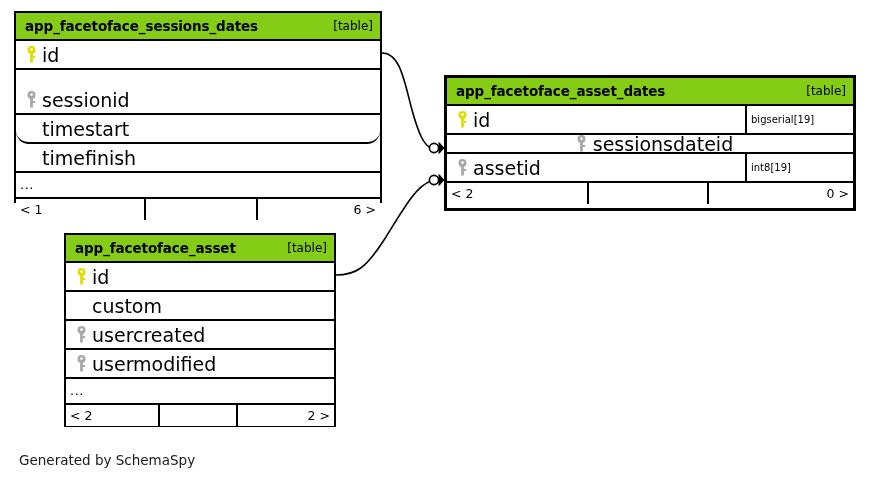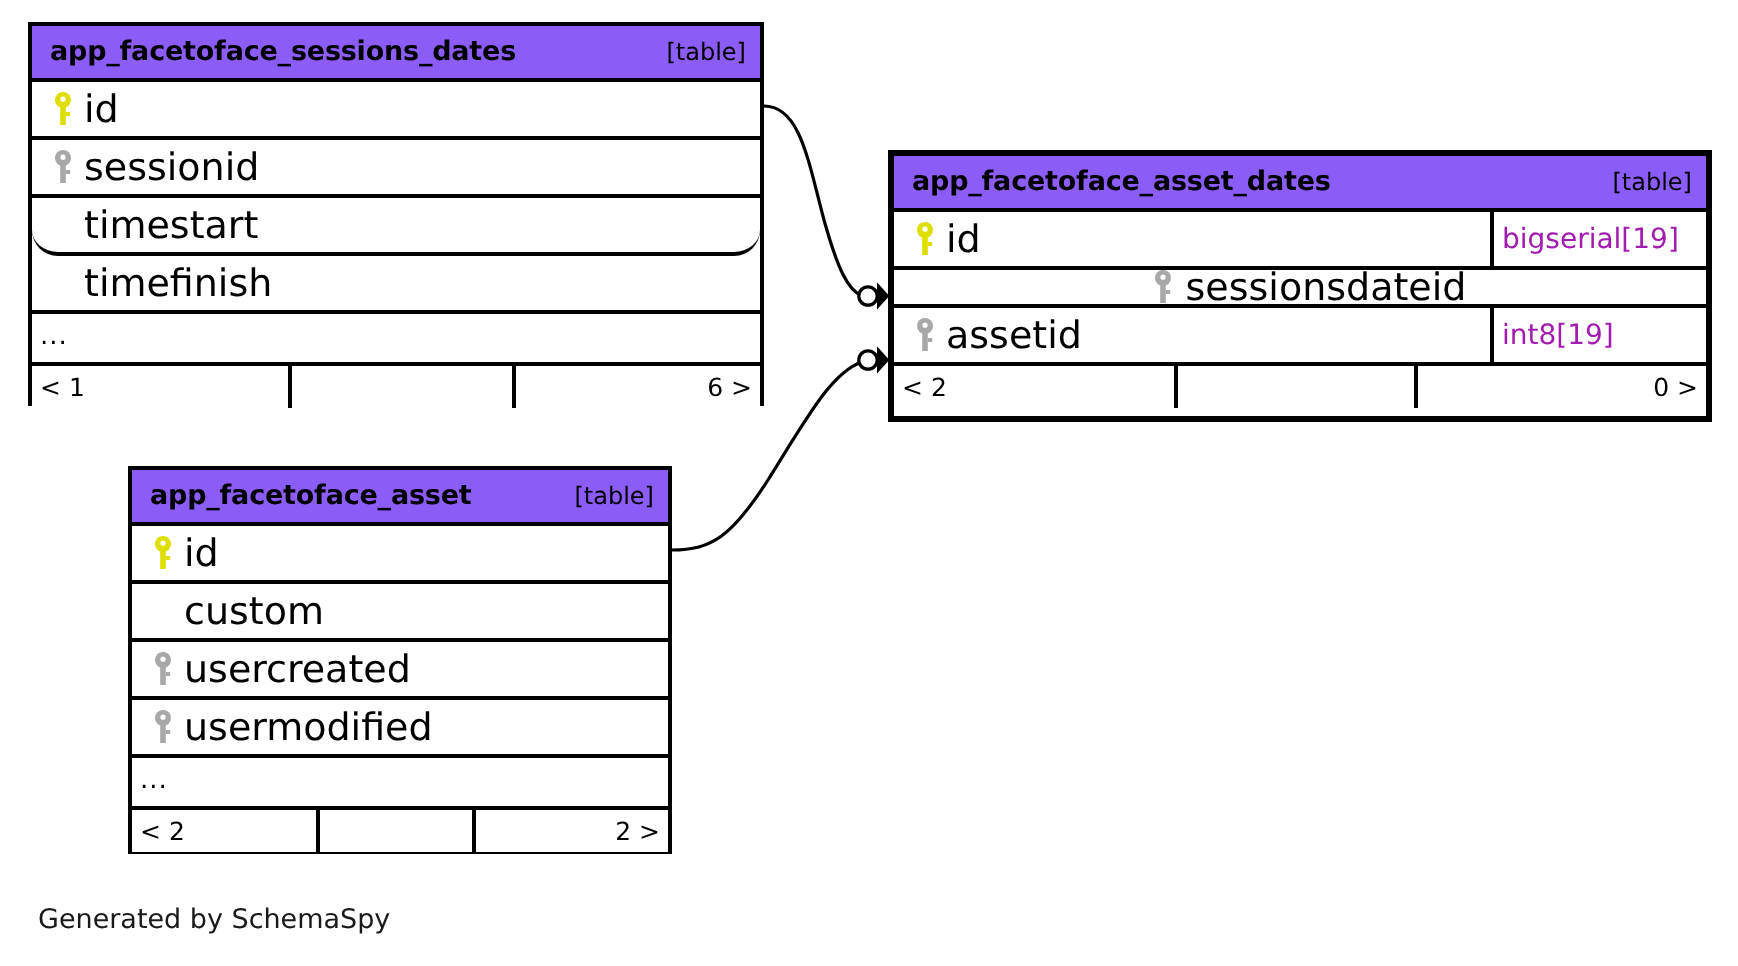--- a/index.html
+++ b/index.html
@@ -32,21 +32,21 @@
     z-index: 3;
   }
   .er-table.focus {
     border-width: 3px;
   }
 
   .tbl-head {
     display: flex;
     align-items: center;
     justify-content: space-between;
-    background: #8b5cf6;
+    background: #84cc16;
     border-bottom: 2px solid #000000;
     box-sizing: border-box;
     padding: 0 7px 0 9px;
   }
   .tbl-name {
     font-weight: bold;
     font-size: 13.5px;
     color: #000000;
     letter-spacing: -0.1px;
     white-space: nowrap;
@@ -78,22 +78,22 @@
     padding-left: 6px;
   }
   .col-type {
     flex: 0 0 auto;
     box-sizing: border-box;
     height: 100%;
     display: flex;
     align-items: center;
     padding-left: 4px;
     border-left: 2px solid #000000;
-    font-size: 14px;
-    color: #a21caf;
+    font-size: 10px;
+    color: #000000;
     white-space: nowrap;
   }
 
   .key-slot {
     flex: 0 0 auto;
     width: 18px;
     display: flex;
     align-items: center;
     justify-content: center;
   }
@@ -179,21 +179,21 @@
             <circle cx="4.5" cy="4" r="4" fill="#dede00"></circle>
             <circle cx="4.5" cy="3.6" r="1.3" fill="#ffffff"></circle>
             <rect x="3.1" y="6.5" width="2.8" height="10" fill="#dede00"></rect>
             <rect x="5.9" y="10" width="2.2" height="2" fill="#dede00"></rect>
           </svg>
         </span>
         <span class="col-label">id</span>
       </div>
     </div>
 
-    <div class="tbl-row" style="height:29px;">
+    <div class="tbl-row" style="height:29px;margin-top:16px;">
       <div class="col-main">
         <span class="key-slot">
           <svg width="9" height="17" viewBox="0 0 9 17">
             <circle cx="4.5" cy="4" r="4" fill="#a8a8a8"></circle>
             <circle cx="4.5" cy="3.6" r="1.3" fill="#ffffff"></circle>
             <rect x="3.1" y="6.5" width="2.8" height="10" fill="#a8a8a8"></rect>
             <rect x="5.9" y="10" width="2.2" height="2" fill="#a8a8a8"></rect>
           </svg>
         </span>
         <span class="col-label">sessionid</span>

